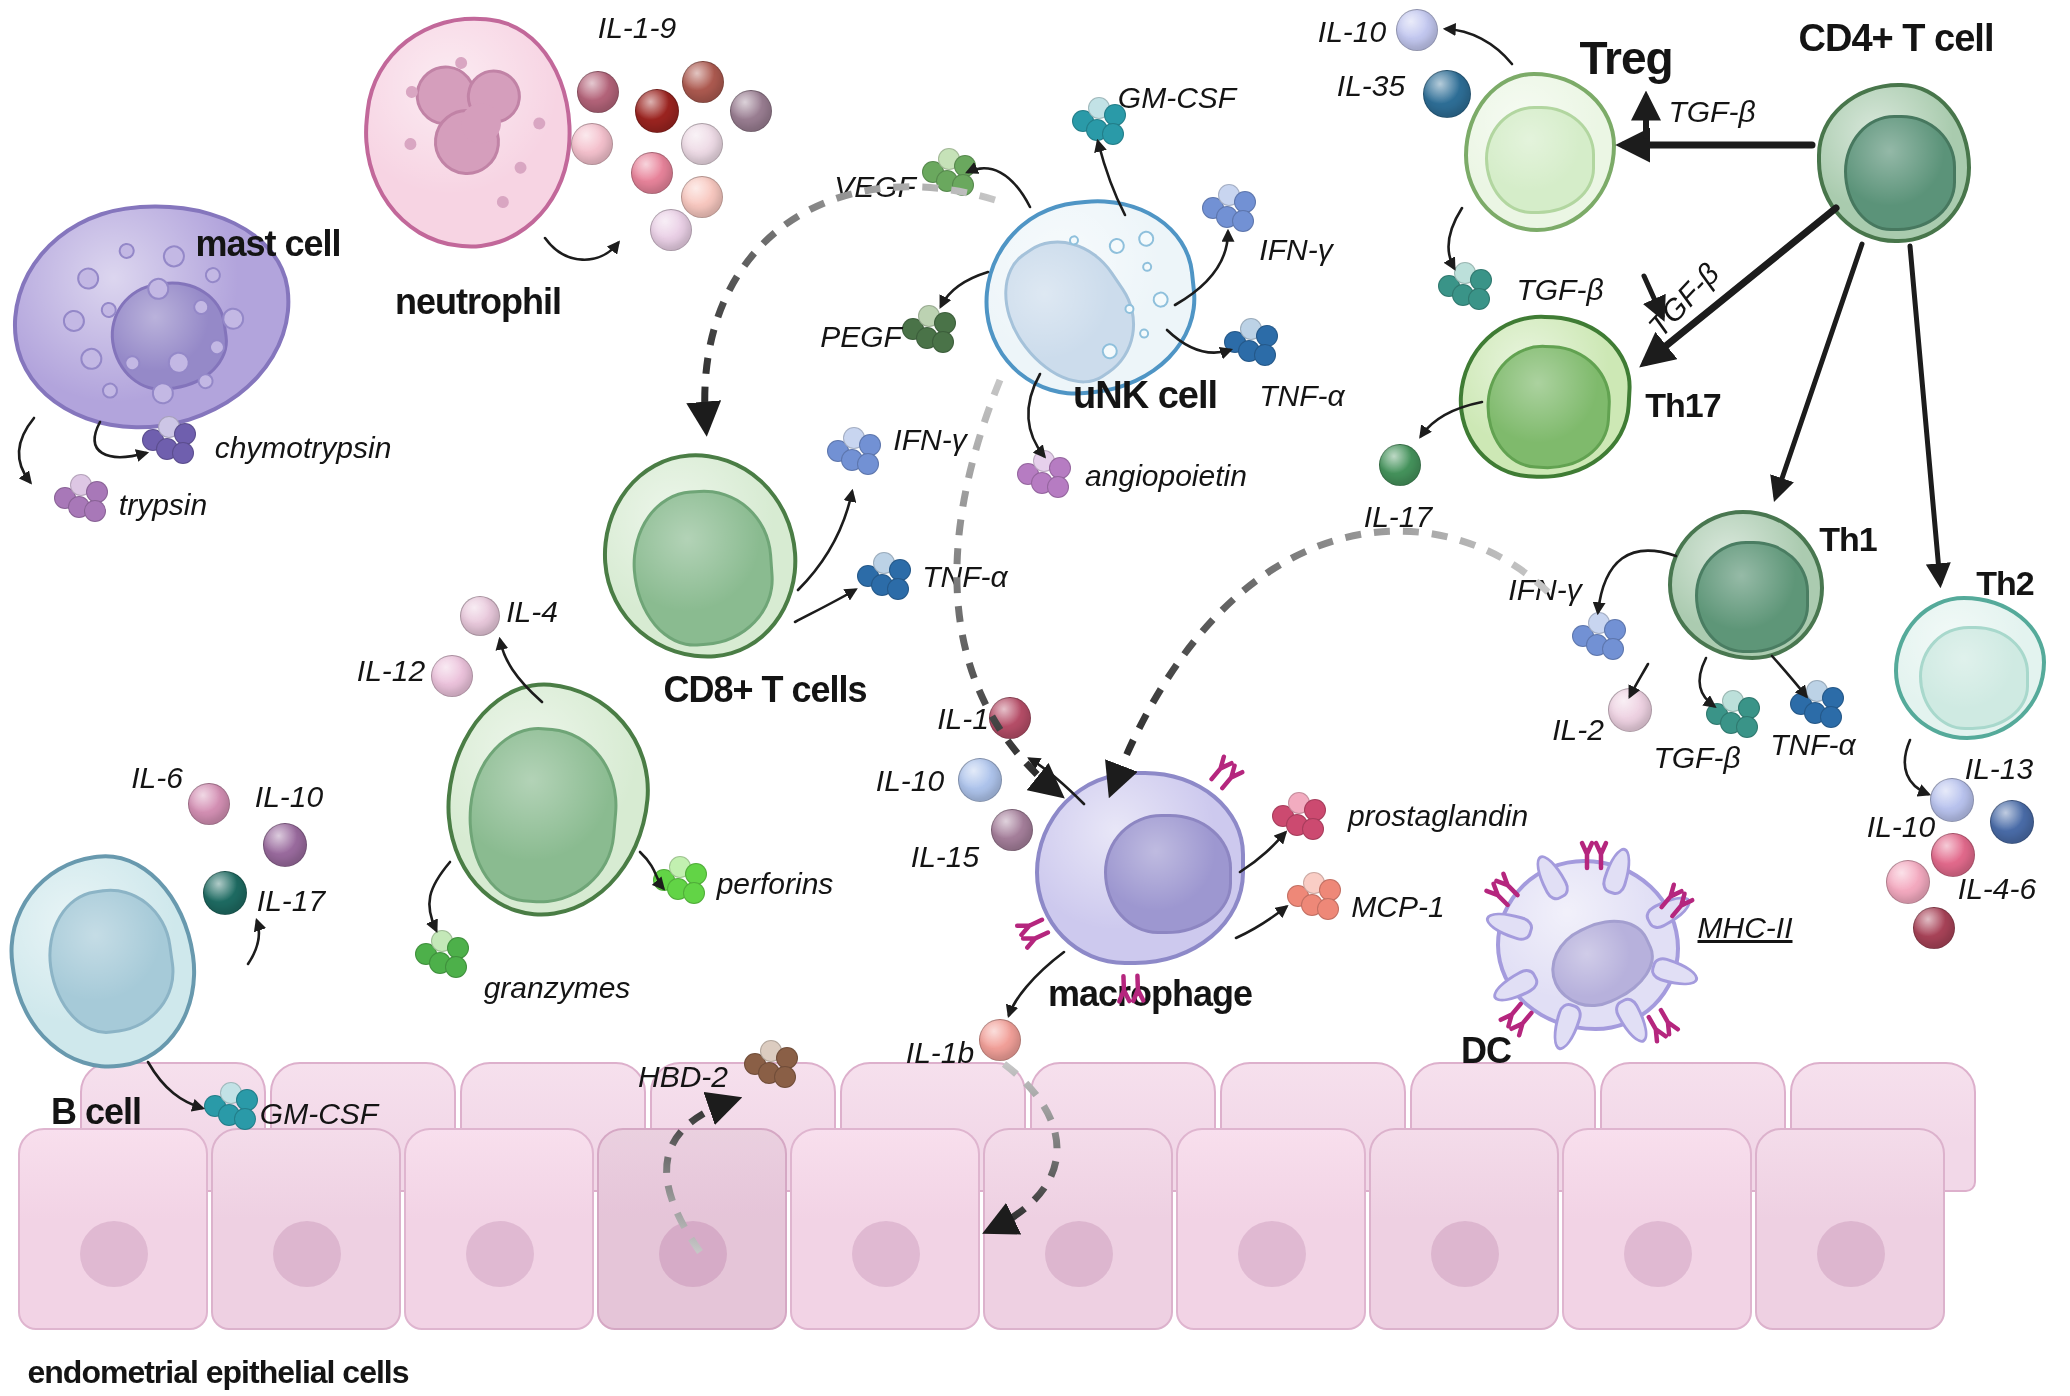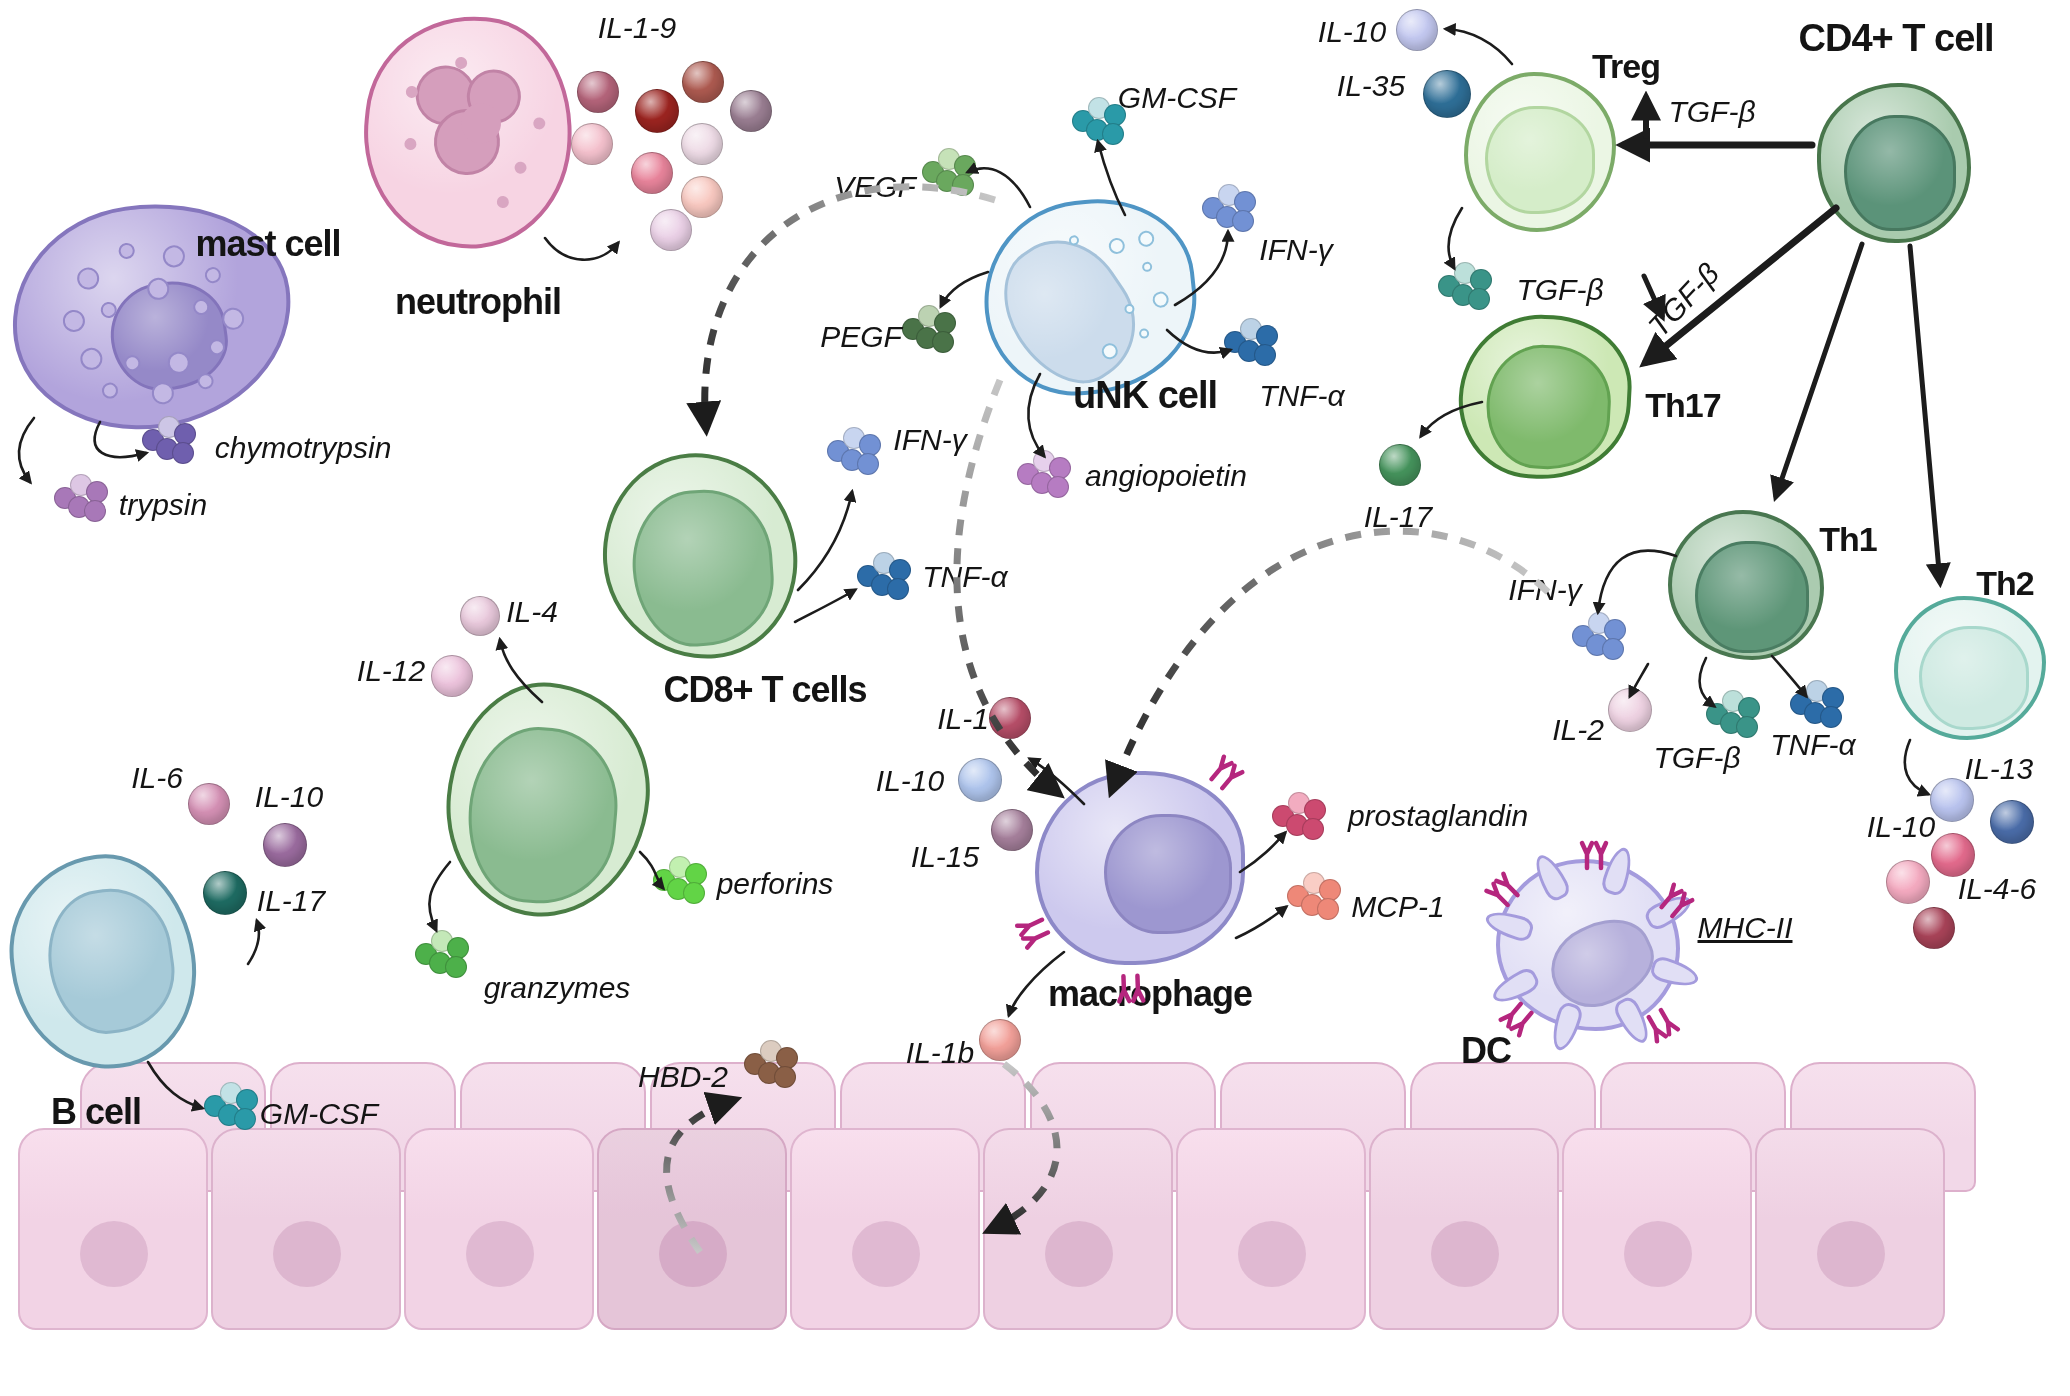--- a/index.html
+++ b/index.html
@@ -299,38 +299,39 @@
     <div class="lbl i" style="left: 683px; top: 1077px; font-size: 30px; transform: translate(-50%, -50%);">HBD-2</div>
     <div class="lbl i" style="left: 963px; top: 719px; font-size: 30px; transform: translate(-50%, -50%);">IL-1</div>
     <div class="lbl i" style="left: 910px; top: 781px; font-size: 30px; transform: translate(-50%, -50%);">IL-10</div>
     <div class="lbl i" style="left: 945px; top: 857px; font-size: 30px; transform: translate(-50%, -50%);">IL-15</div>
     <div class="lbl i" style="left: 940px; top: 1053px; font-size: 30px; transform: translate(-50%, -50%);">IL-1b</div>
     <div class="lbl b" style="left: 1150px; top: 994px; font-size: 36px; transform: translate(-50%, -50%);">macrophage</div>
     <div class="lbl i" style="left: 1438px; top: 816px; font-size: 30px; transform: translate(-50%, -50%);">prostaglandin</div>
     <div class="lbl i" style="left: 1398px; top: 907px; font-size: 30px; transform: translate(-50%, -50%);">MCP-1</div>
     <div class="lbl b" style="left: 1486px; top: 1051px; font-size: 36px; transform: translate(-50%, -50%);">DC</div>
     <div class="lbl i" style="left: 1745px; top: 928px; font-size: 30px; transform: translate(-50%, -50%); text-decoration: underline;">MHC-II</div>
-    <div class="lbl b" style="left: 1626px; top: 66px; font-size: 34px; transform: translate(-50%, -50%);">Treg</div>
+    <div class="lbl b" style="left: 1626px; top: 58px; font-size: 46px; transform: translate(-50%, -50%);">Treg</div>
     <div class="lbl i" style="left: 1352px; top: 32px; font-size: 30px; transform: translate(-50%, -50%);">IL-10</div>
     <div class="lbl i" style="left: 1371px; top: 86px; font-size: 30px; transform: translate(-50%, -50%);">IL-35</div>
     <div class="lbl i" style="left: 1560px; top: 290px; font-size: 30px; transform: translate(-50%, -50%);">TGF-β</div>
     <div class="lbl b" style="left: 1896px; top: 38px; font-size: 38px; transform: translate(-50%, -50%);">CD4+ T cell</div>
     <div class="lbl i" style="left: 1712px; top: 112px; font-size: 30px; transform: translate(-50%, -50%);">TGF-β</div>
     <div class="lbl i" style="left: 1684px; top: 300px; font-size: 30px; transform: translate(-50%, -50%) rotate(-47deg);">TGF-β</div>
     <div class="lbl b" style="left: 1683px; top: 405px; font-size: 34px; transform: translate(-50%, -50%);">Th17</div>
     <div class="lbl i" style="left: 1398px; top: 517px; font-size: 30px; transform: translate(-50%, -50%);">IL-17</div>
     <div class="lbl b" style="left: 1848px; top: 539px; font-size: 34px; transform: translate(-50%, -50%);">Th1</div>
     <div class="lbl i" style="left: 1545px; top: 590px; font-size: 30px; transform: translate(-50%, -50%);">IFN-γ</div>
     <div class="lbl i" style="left: 1578px; top: 730px; font-size: 30px; transform: translate(-50%, -50%);">IL-2</div>
     <div class="lbl i" style="left: 1697px; top: 758px; font-size: 30px; transform: translate(-50%, -50%);">TGF-β</div>
     <div class="lbl i" style="left: 1813px; top: 745px; font-size: 30px; transform: translate(-50%, -50%);">TNF-α</div>
     <div class="lbl b" style="left: 2005px; top: 583px; font-size: 34px; transform: translate(-50%, -50%);">Th2</div>
     <div class="lbl i" style="left: 1999px; top: 769px; font-size: 30px; transform: translate(-50%, -50%);">IL-13</div>
     <div class="lbl i" style="left: 1901px; top: 827px; font-size: 30px; transform: translate(-50%, -50%);">IL-10</div>
     <div class="lbl i" style="left: 1997px; top: 889px; font-size: 30px; transform: translate(-50%, -50%); text-align: center;">IL-4-6</div>
+    <div class="lbl b" style="left: 218px; top: 1372px; font-size: 32px; transform: translate(-50%, -50%);">endometrial epithelial cells</div>
     <svg id="overlay" width="2070" height="1396">
       <defs>
         <marker id="ah" viewBox="0 0 10 10" refX="7.5" refY="5" markerWidth="5" markerHeight="5" orient="auto" markerUnits="strokeWidth">
           <path d="M0 0 L10 5 L0 10 Z" fill="#1c1c1c"></path>
         </marker>
         <linearGradient id="dg0" gradientUnits="userSpaceOnUse" x1="995" y1="200" x2="706" y2="428">
           <stop offset="0" stop-color="#c6c6c6"></stop>
           <stop offset="1" stop-color="#262626"></stop>
         </linearGradient>
         <linearGradient id="dg1" gradientUnits="userSpaceOnUse" x1="1000" y1="380" x2="1058" y2="793">

